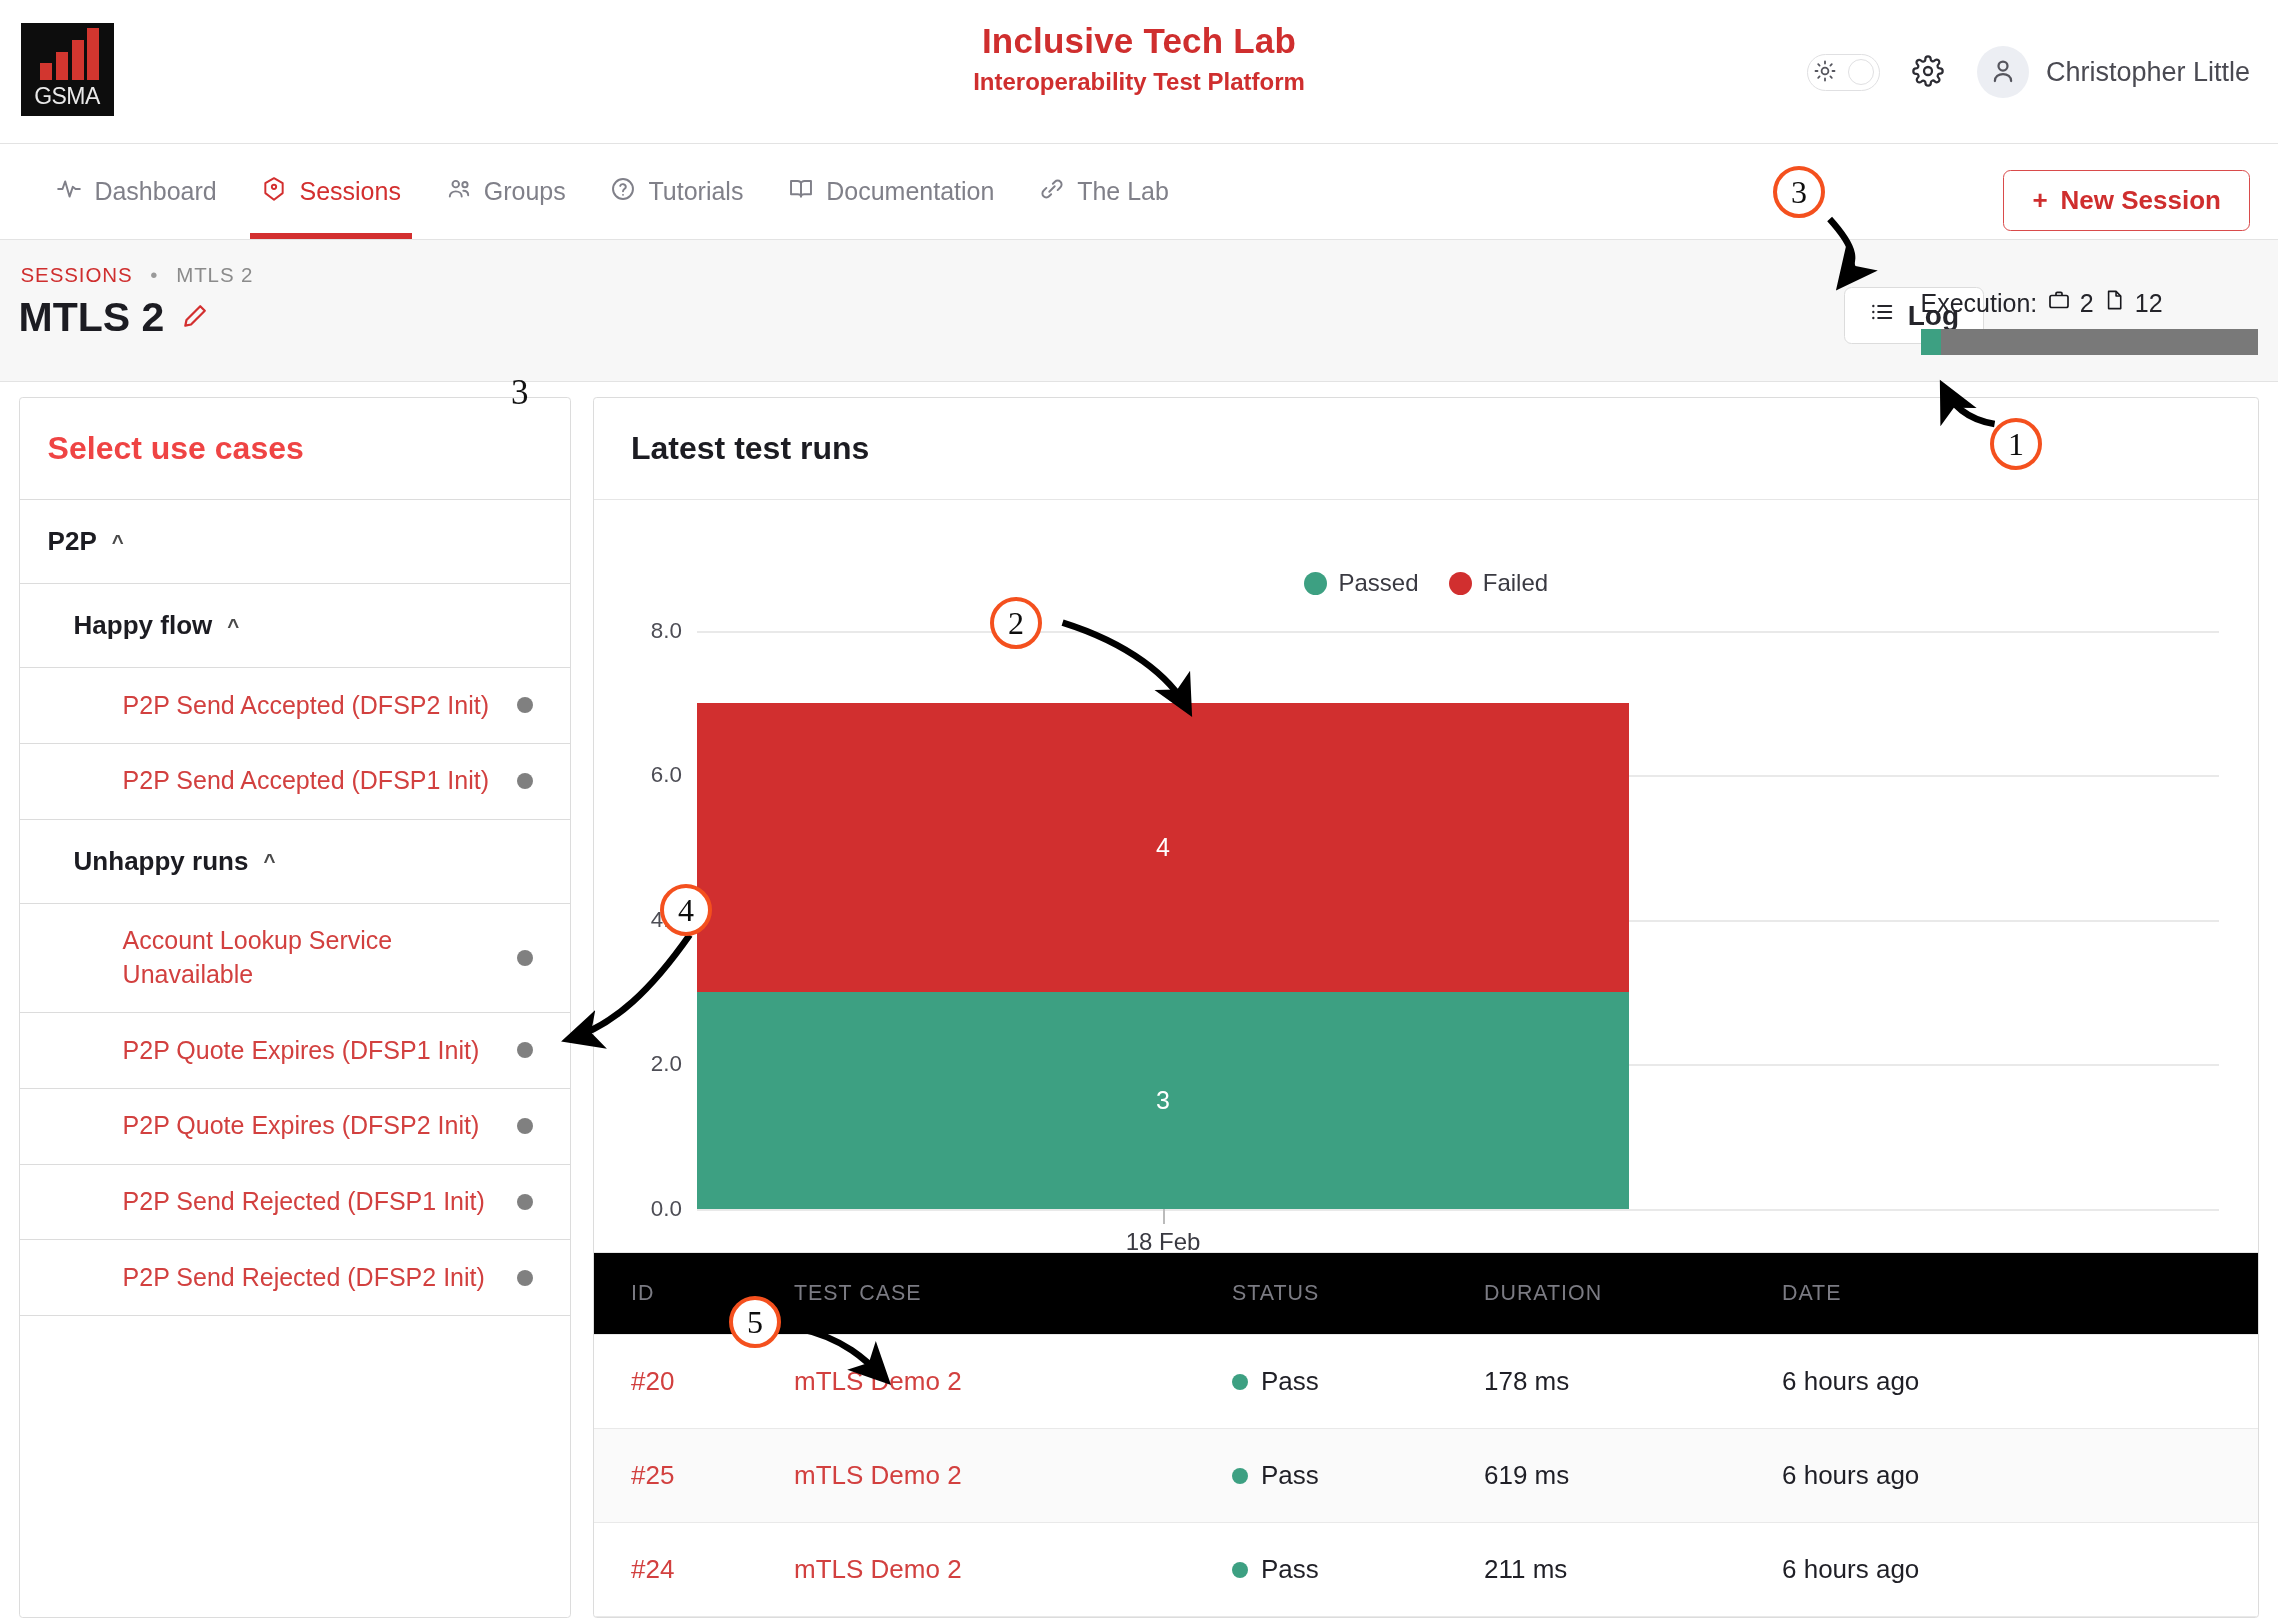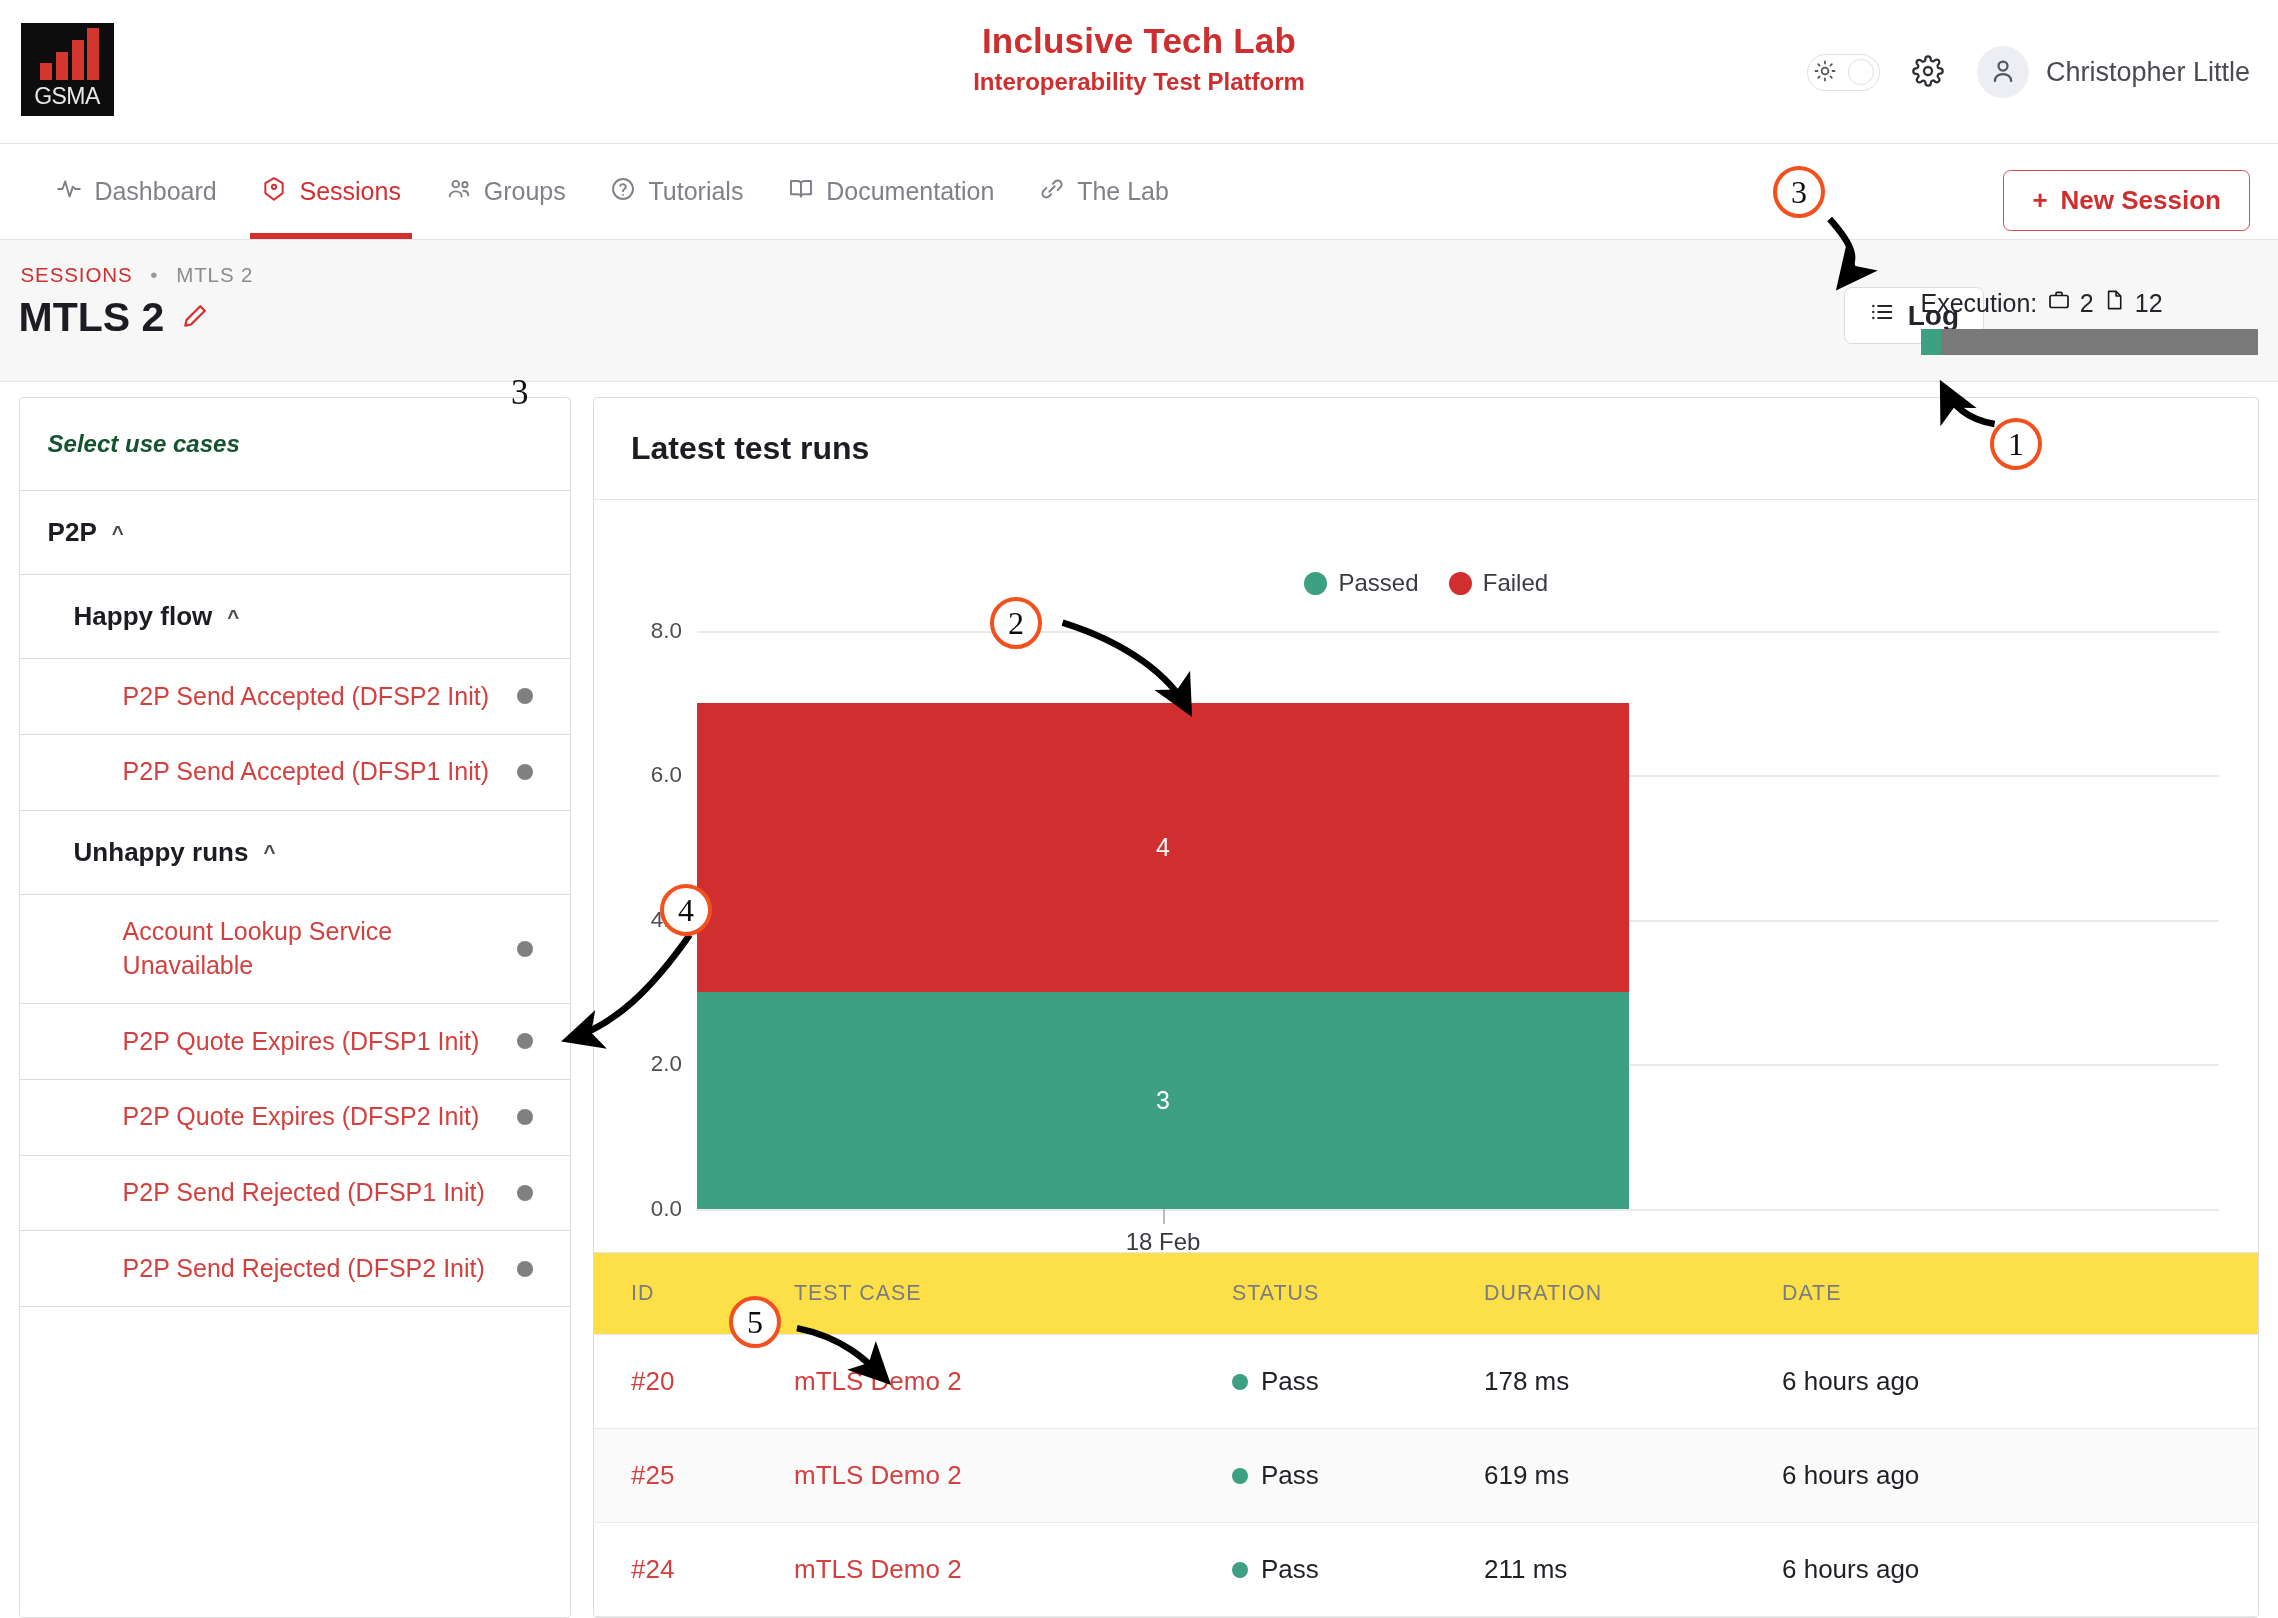--- a/index.html
+++ b/index.html
@@ -104,21 +104,21 @@
   .execution-block { position: absolute; right: 20.5px; top: 48px; width: 337px; }
   .execution-label { font-size: 25px; color: #24242a; display: flex; align-items: center; gap: 9.3px; }
   .exec-bar { margin-top: 11.2px; height: 26px; width: 337px; background: #797979; display: flex; }
   .exec-bar-fill { background: #3da082; height: 100%; }
 
   
   .content { display: flex; gap: 22.4px; padding: 15px 18.6px 0 18.6px; height: calc(1618px - 144px - 96px - 142px); }
 
   
   .sidebar { width: 552px; background: #fff; border: 1.9px solid #dcdcdc; border-radius: 3.7px; overflow: hidden; flex: none; }
-  .sidebar-title { font-size: 24px; font-weight: 700; color: #14532d; padding: 32px 28px; border-bottom: 1.9px solid #dcdcdc; font-style: italic; }
+  .sidebar-title { font-size: 32px; font-weight: 700; color: #ef4444; padding: 32px 28px; border-bottom: 1.9px solid #dcdcdc; }
   .grp-row { font-size: 26px; font-weight: 700; color: #1c1c22; padding: 26px 28px; border-bottom: 1.9px solid #dcdcdc; display: flex; align-items: center; gap: 15px; cursor: pointer; }
   .grp-row.sub { padding-left: 54px; }
   .chev { font-size: 20.5px; color: #4a4a4a; }
   .case-row {
     display: flex; align-items: center; justify-content: space-between;
     padding: 20.5px 37px 20.5px 103px; border-bottom: 1.9px solid #dcdcdc; cursor: pointer;
   }
   .case-label { color: #d2403f; font-size: 25px; line-height: 1.35; max-width: 373px; }
   .case-dot { width: 16px; height: 16px; border-radius: 50%; background: #808080; flex: none; }
 
@@ -135,21 +135,21 @@
   .gridline { position: absolute; left: 0; right: 0; height: 1.9px; background: #e9e9e9; }
   .ytick { position: absolute; right: calc(100% + 15px); transform: translateY(-50%); font-size: 22.4px; color: #4d4d55; white-space: nowrap; }
   .bar-stack { position: absolute; bottom: 0; width: 932px; left: 0px; display: flex; flex-direction: column; }
   .bar-seg { display: flex; align-items: center; justify-content: center; color: #fff; font-size: 25px; }
   .xaxis-label { position: absolute; top: 597px; font-size: 24px; color: #3a3a42; width: 932px; left: 0; text-align: center; }
   .xtick-mark { position: absolute; top: 578px; width: 1.9px; height: 15px; background: #bbb; left: 466px; }
 
   
   .runs-table { border-top: 1.9px solid #e6e6e6; }
   .trow { display: flex; align-items: center; border-bottom: 1.9px solid #e9e9e9; }
-  .trow.head { background: #fde047; }
+  .trow.head { background: #000000; }
   .trow.alt { background: #fafafa; }
   .th { font-size: 21.4px; color: #7b7b83; letter-spacing: 1px; padding: 28px 0; }
   .td { font-size: 26px; color: #1f1f26; padding: 31px 0; }
   .c-id   { width: 200px; padding-left: 37px; }
   .c-case { width: 438px; }
   .c-stat { width: 252px; }
   .c-dur  { width: 298px; }
   .c-date { flex: 1; }
   .red-link { color: #d2403f; }
   .status-cell { display: flex; align-items: center; gap: 13px; }

